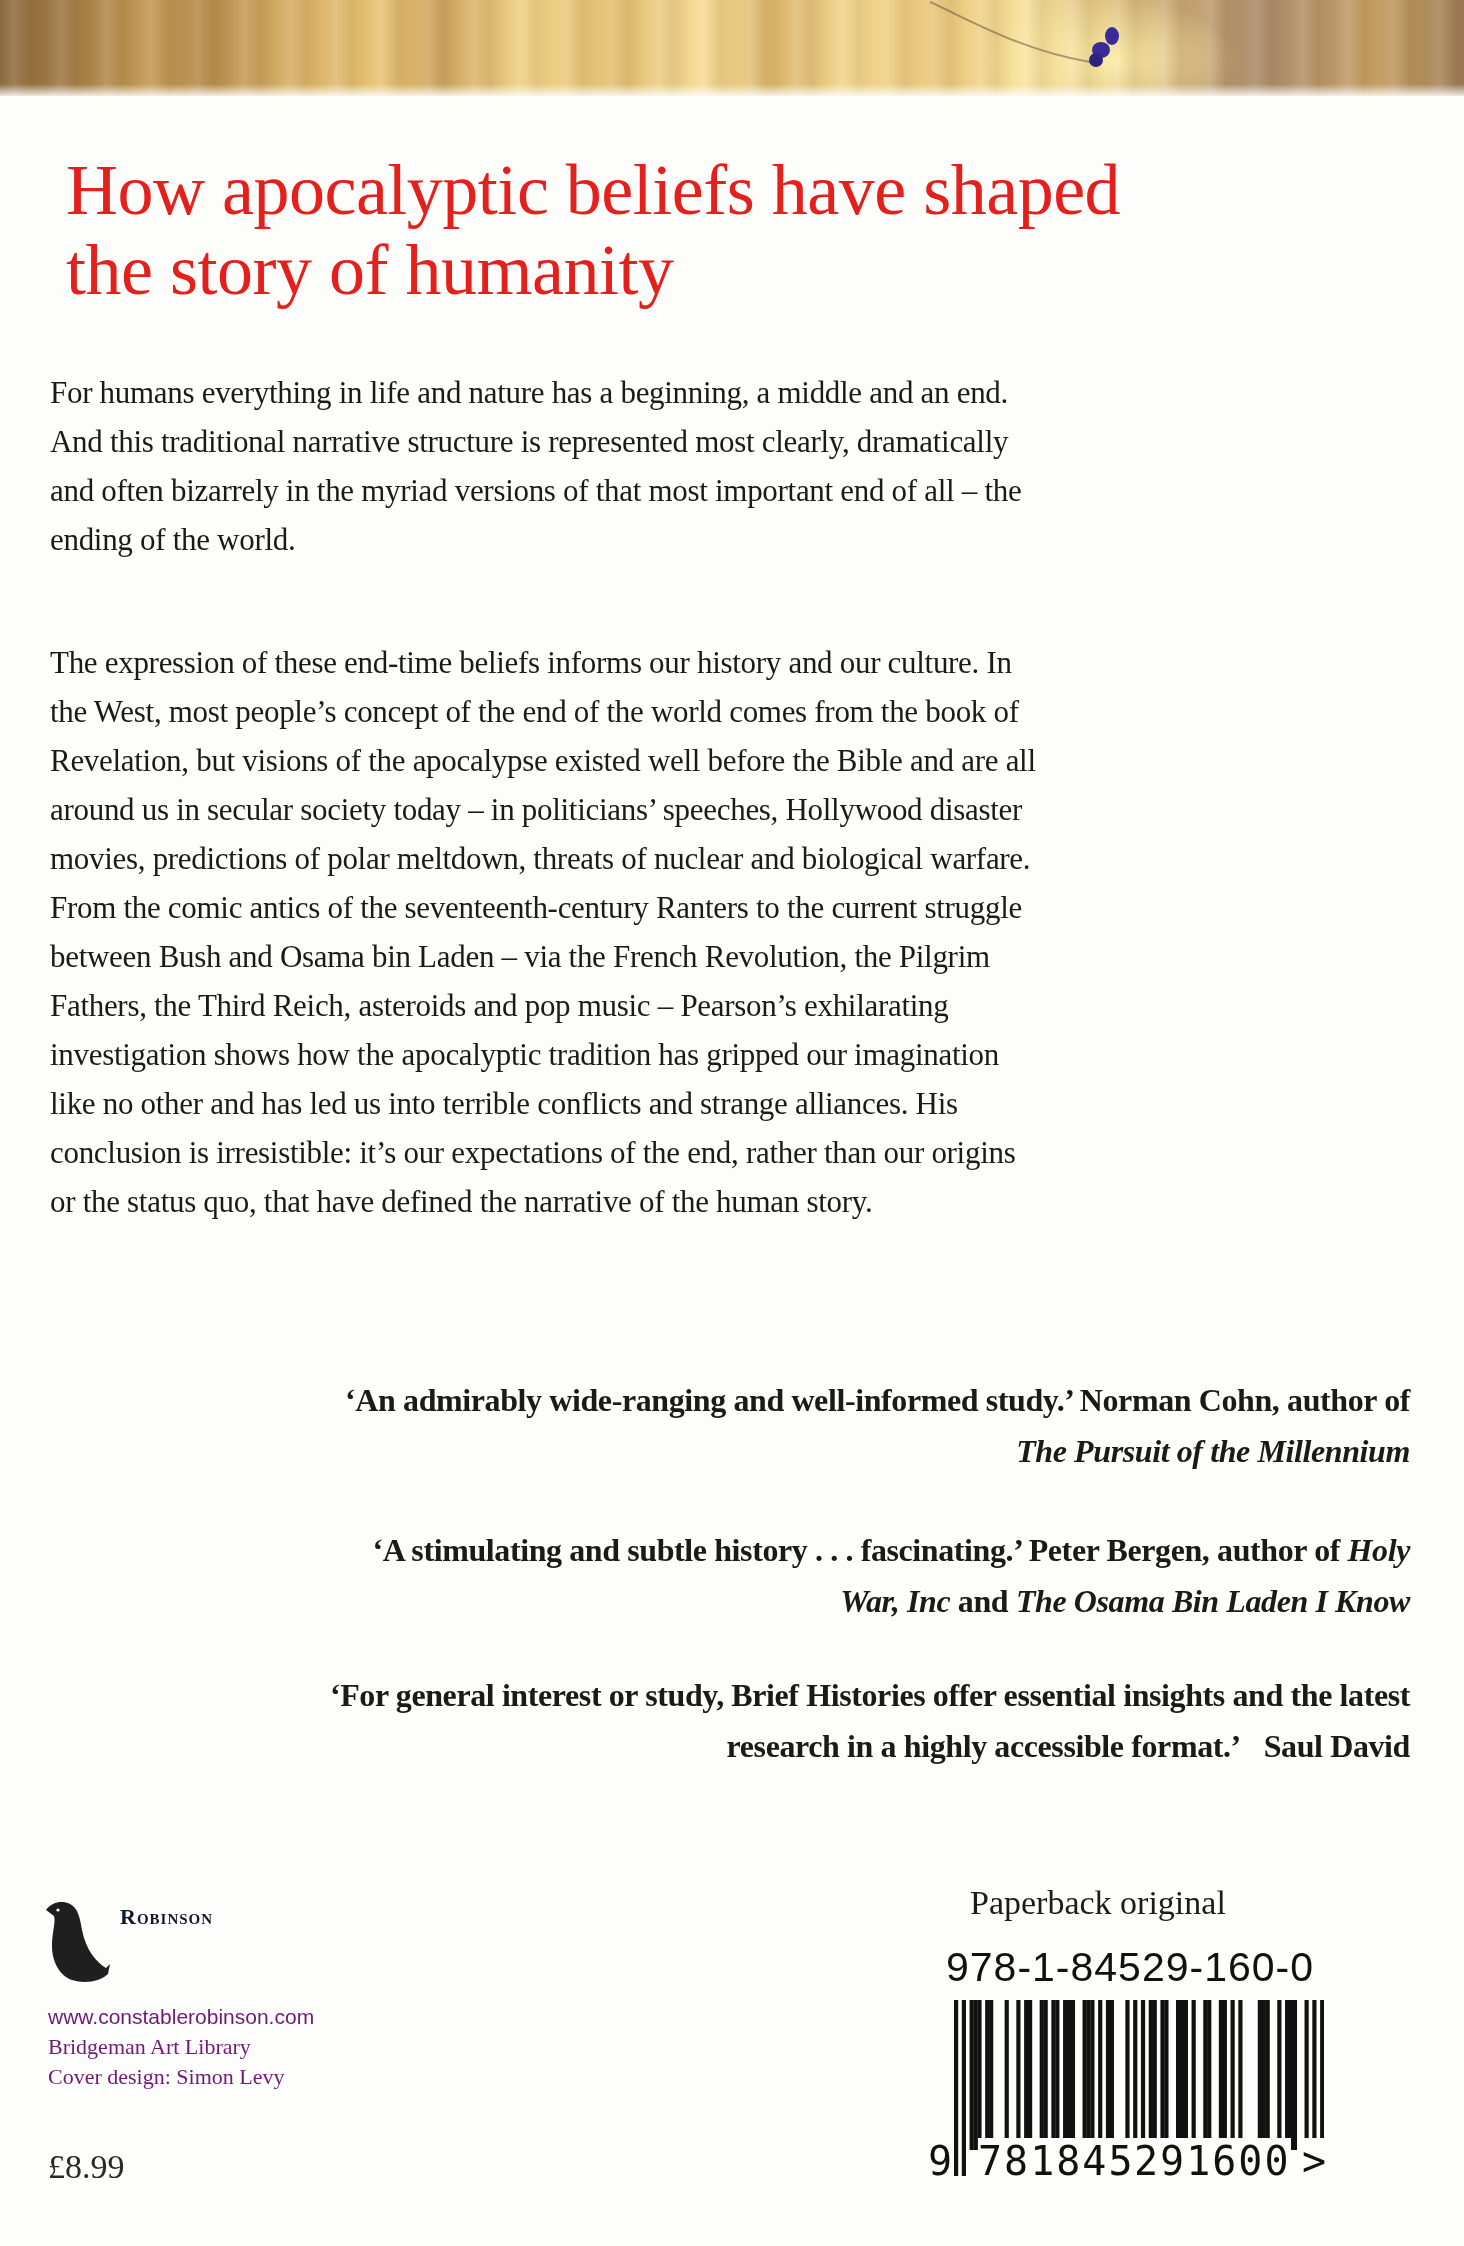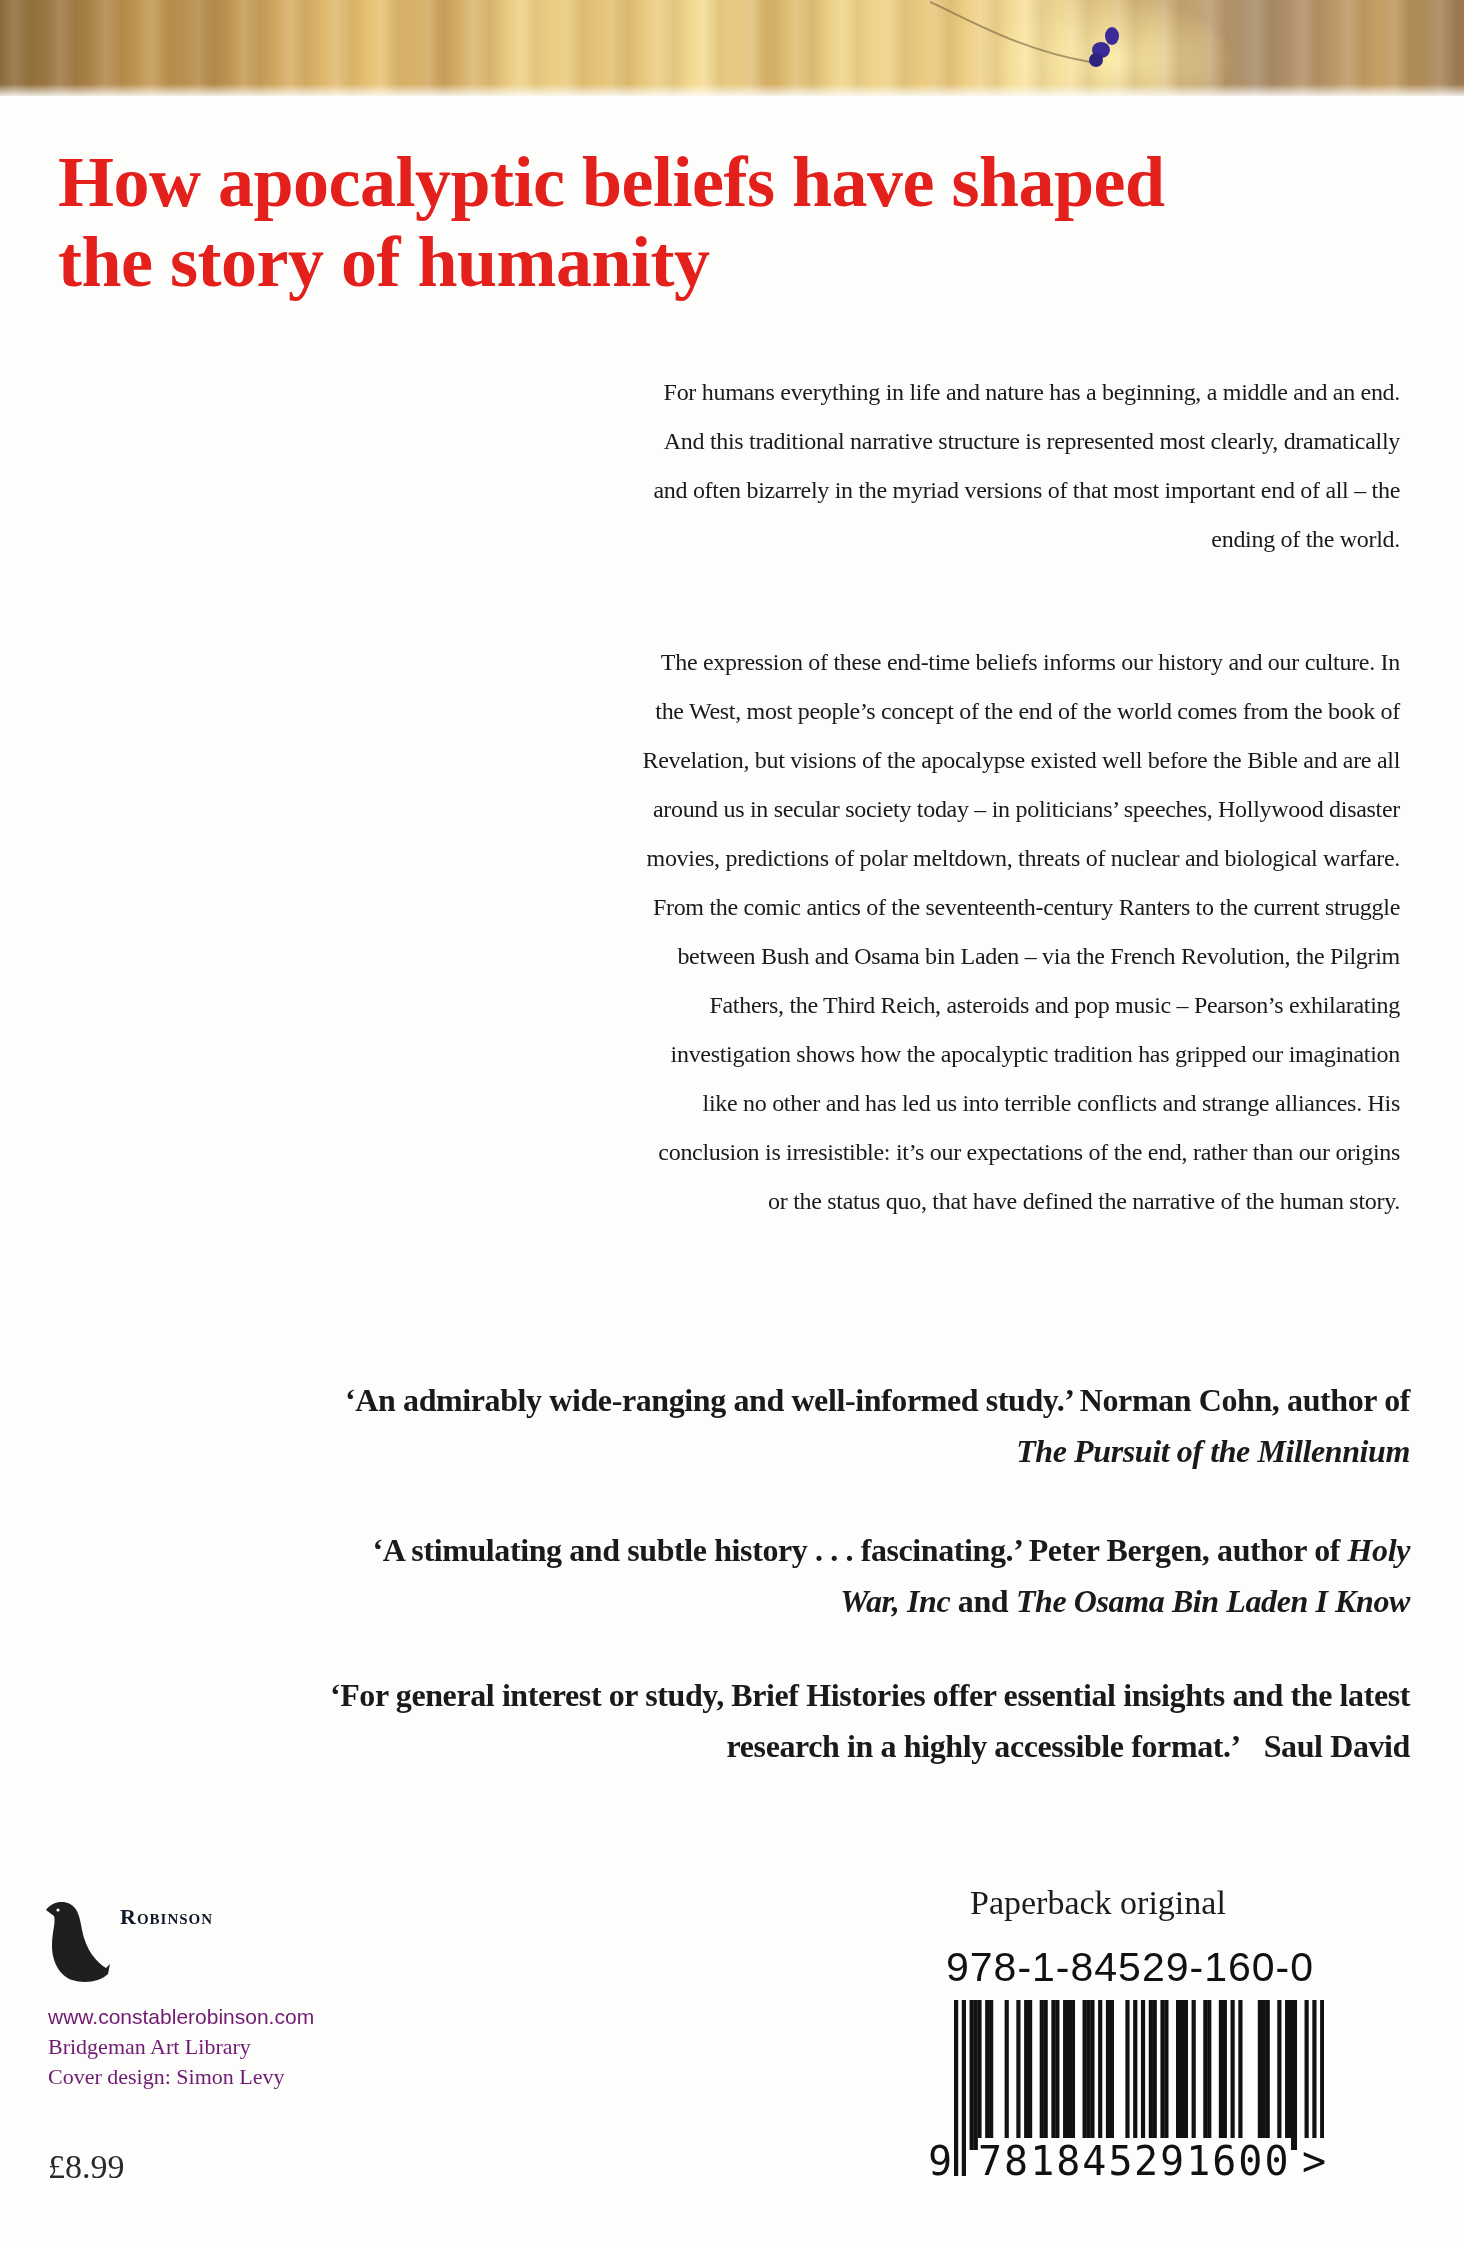--- a/index.html
+++ b/index.html
@@ -36,32 +36,31 @@
       position: absolute; left: 1088px; top: 26px; width: 34px; height: 44px;
     }
     .banner-rope {
       position: absolute; left: 930px; top: 0; width: 170px; height: 70px;
     }
     .headline {
       position: absolute; left: 50px; top: 134px; width: 1300px;
       color: #e3201c;
       font-size: 72px;
       line-height: 80px;
-      font-weight: bold;
-      margin: 8px;
+      font-weight: normal;
+      margin: 16px;
       letter-spacing: -0.5px;
     }
     .headline span { display: block; }
     .body-text {
       position: absolute; left: 50px; width: 1350px;
-      font-size: 24px;
+      font-size: 31px;
       line-height: 49px;
       margin: 0;
       letter-spacing: -0.3px;
-      text-align: right;
     }
     .body-text span { display: block; white-space: nowrap; }
     #para1 { top: 368px; }
     #para2 { top: 638px; }
     .quote {
       position: absolute; left: 50px; width: 1360px;
       font-size: 32px; line-height: 51px; margin: 0;
       font-weight: bold; letter-spacing: -0.4px;
     }
     .quote span.line { display: block; white-space: nowrap; text-align: right; }

